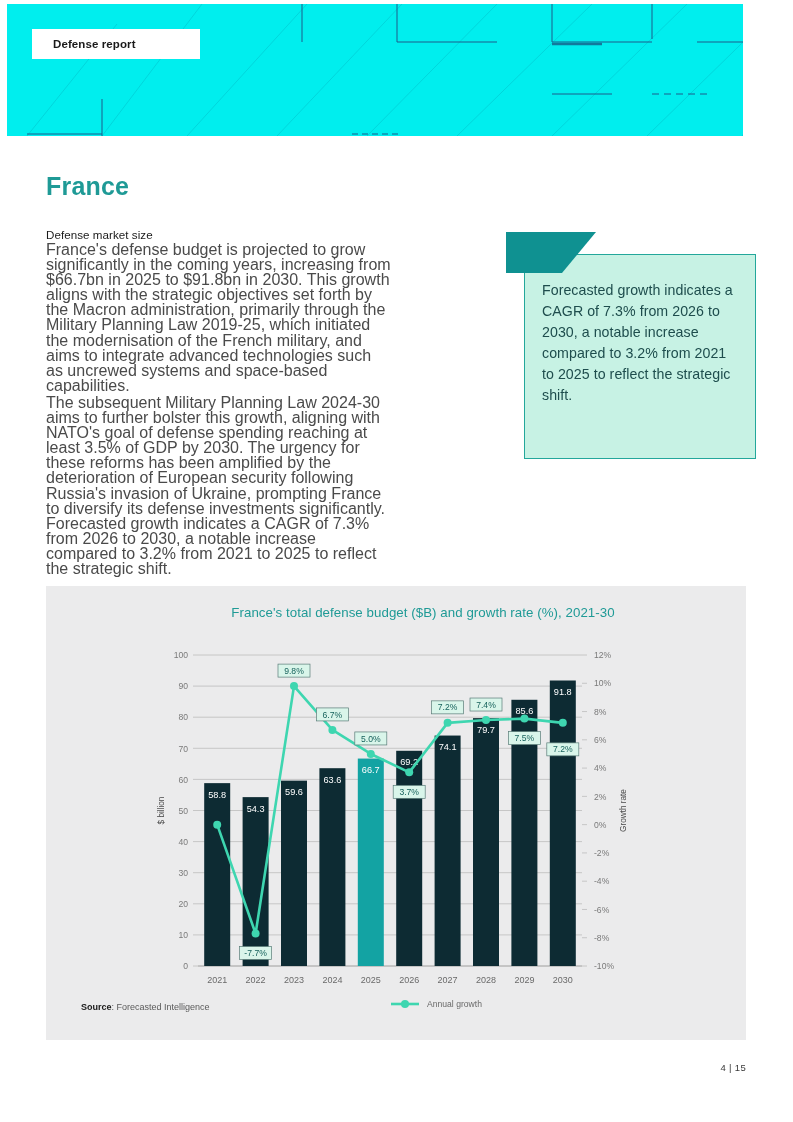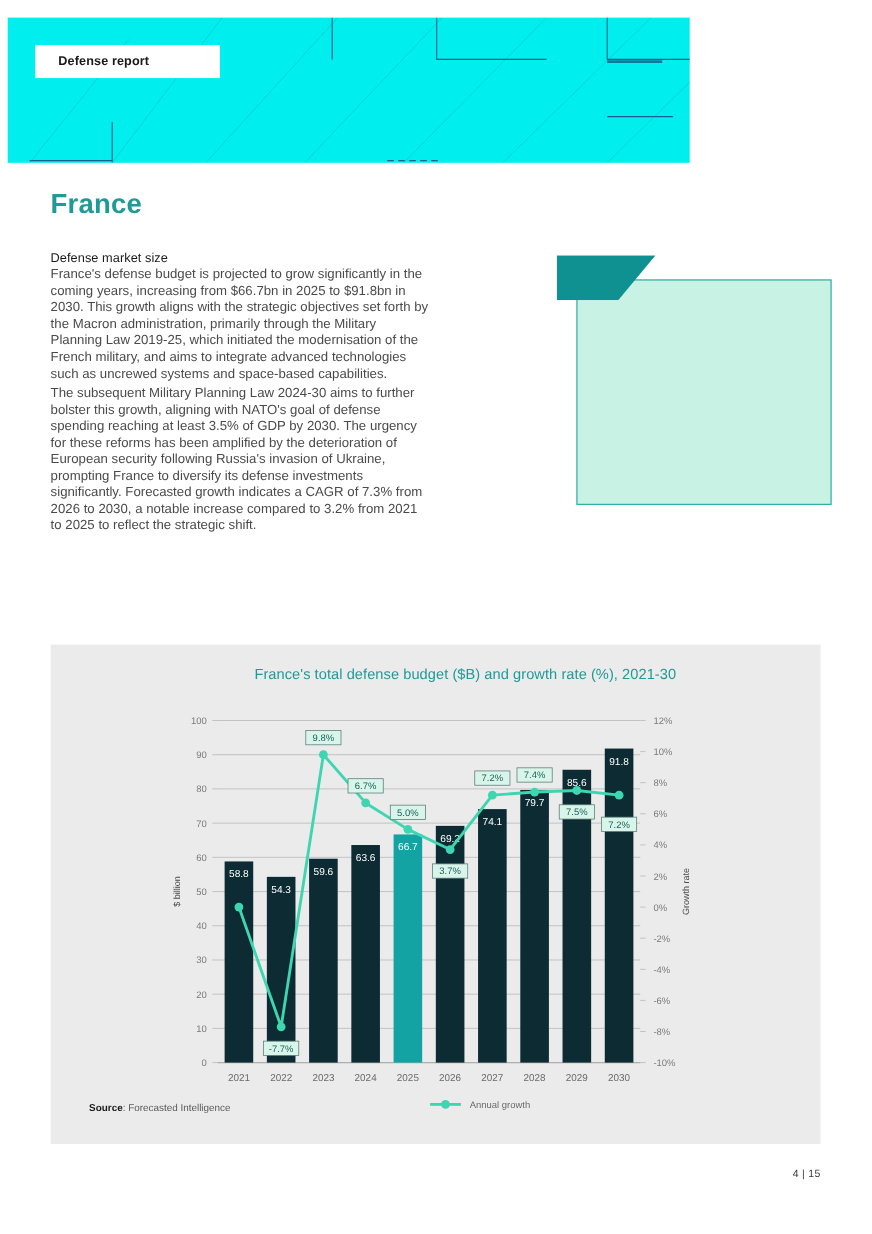--- a/index.html
+++ b/index.html
@@ -3,21 +3,21 @@
 <meta charset="utf-8">
 <style>
   html,body{margin:0;padding:0;}
   body{
     width:793px;height:1122px;position:relative;background:#ffffff;
     font-family:"Liberation Sans", sans-serif;overflow:hidden;
   }
 
   
   .header{
-    position:absolute;left:7px;top:16px;width:620px;height:132px;
+    position:absolute;left:7px;top:4px;width:736px;height:132px;
     background:#00eeee;overflow:hidden;
   }
   .header svg{position:absolute;left:0;top:0;}
   .report-tag{
     position:absolute;left:25px;top:25px;width:168px;height:30px;
     background:#ffffff;display:flex;align-items:center;
   }
   .report-tag span{
     font-size:11.5px;font-weight:bold;color:#1a1a1a;padding-left:21px;
     letter-spacing:.1px;
@@ -29,21 +29,21 @@
     font-size:25px;font-weight:bold;color:#1f9a96;letter-spacing:.2px;text-align:right;
   }
 
   
   .body-col{position:absolute;left:46px;top:228px;width:345px;}
   .sub-head{
     font-size:11.6px;font-weight:normal;color:#1a1a1a;margin:0 0 1px 0;
     letter-spacing:.05px;
   }
   .para{
-    font-size:12px;line-height:15.1px;color:#4a4a4a;margin:0;
+    font-size:16px;line-height:15.1px;color:#4a4a4a;margin:0;
     letter-spacing:.01px;
   }
   .para + .para{margin-top:2px;}
 
   
   .callout-wrap{position:absolute;left:506px;top:232px;width:252px;height:228px;}
   .callout-box{
     position:absolute;left:18px;top:22px;width:232px;height:205px;
     background:#c7f2e4;border:1px solid #23a79b;box-sizing:border-box;
   }
@@ -125,20 +125,21 @@
 
 <div class="body-col">
   <p class="sub-head">Defense market size</p>
   <p class="para">France's defense budget is projected to grow significantly in the coming years, increasing from $66.7bn in 2025 to $91.8bn in 2030. This growth aligns with the strategic objectives set forth by the Macron administration, primarily through the Military Planning Law 2019-25, which initiated the modernisation of the French military, and aims to integrate advanced technologies such as uncrewed systems and space-based capabilities.</p>
   <p class="para">The subsequent Military Planning Law 2024-30 aims to further bolster this growth, aligning with NATO's goal of defense spending reaching at least 3.5% of GDP by 2030. The urgency for these reforms has been amplified by the deterioration of European security following Russia's invasion of Ukraine, prompting France to diversify its defense investments significantly. Forecasted growth indicates a CAGR of 7.3% from 2026 to 2030, a notable increase compared to 3.2% from 2021 to 2025 to reflect the strategic shift.</p>
 </div>
 
 <div class="callout-wrap">
   <div class="callout-box"></div>
   <div class="callout-tab"></div>
+  <div class="callout-text">Forecasted growth indicates a CAGR of 7.3% from 2026 to 2030, a notable increase compared to 3.2% from 2021 to 2025 to reflect the strategic shift.</div>
 </div>
 
 <div class="chart-panel">
   <div class="chart-title">France's total defense budget ($B) and growth rate (%), 2021-30</div>
   <svg class="plot" id="plot-svg">
       <line x1="152" y1="380" x2="536" y2="380" stroke="#bdbdbd" stroke-width="0.8"></line>
       <text x="142" y="383.2" class="ax-lbl" text-anchor="end">0</text>
       <line x1="147" y1="380" x2="152" y2="380" stroke="#bdbdbd" stroke-width="0.8"></line>
       <line x1="152" y1="348.9" x2="536" y2="348.9" stroke="#bdbdbd" stroke-width="0.8"></line>
       <text x="142" y="352.09999999999997" class="ax-lbl" text-anchor="end">10</text>

